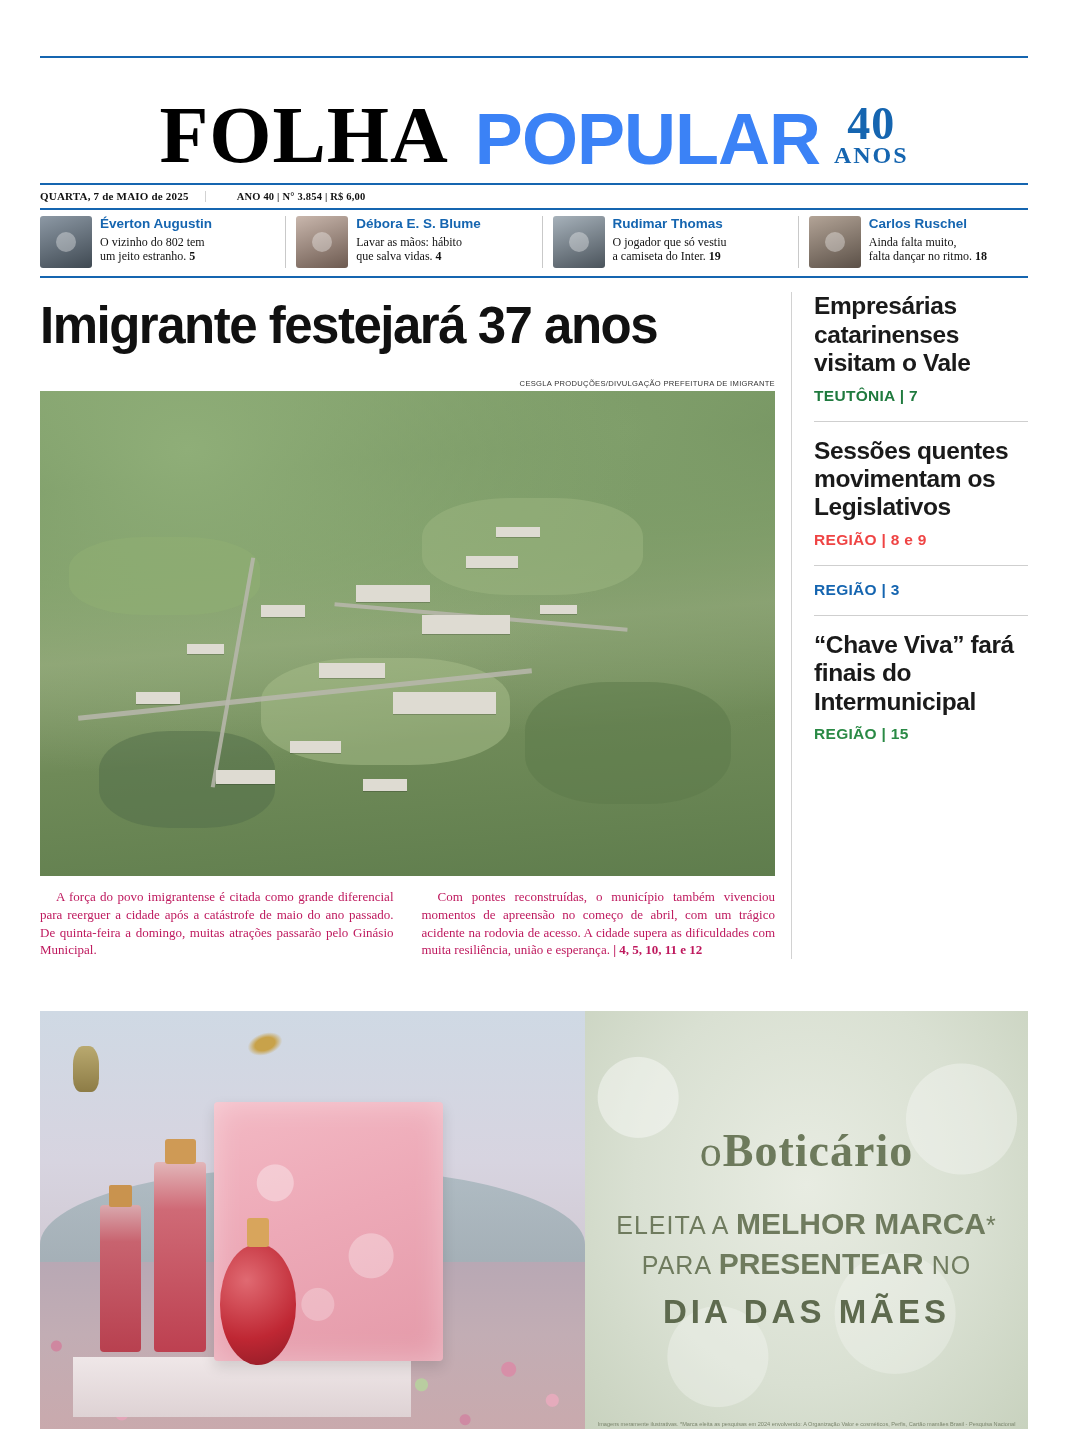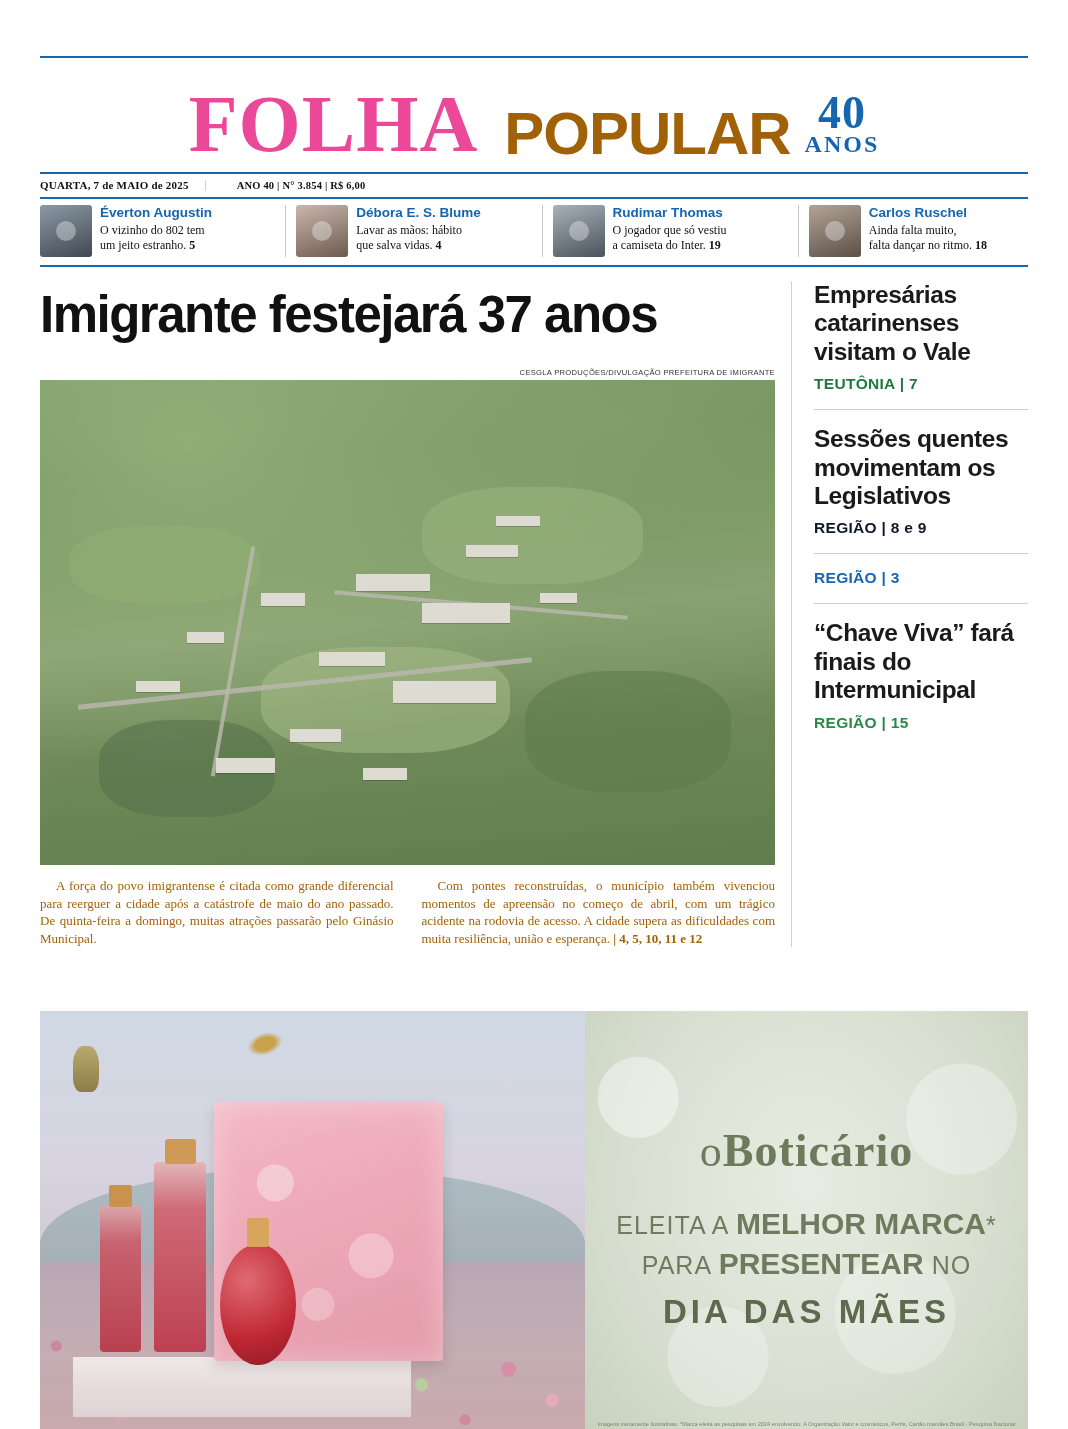--- a/index.html
+++ b/index.html
@@ -32,29 +32,29 @@
     align-items: flex-end;
     justify-content: center;
     padding-top: 18px;
     padding-bottom: 4px;
   }
   .mast-folha {
     font-family: "Liberation Serif", serif;
     font-weight: bold;
     font-size: 80px;
     letter-spacing: 1px;
-    color: #ec4899;
+    color: #000000;
     line-height: 0.95;
   }
   .mast-popular {
     font-family: "Liberation Sans", sans-serif;
     font-weight: bold;
-    font-size: 60px;
+    font-size: 72px;
     letter-spacing: -1px;
-    color: #a16207;
+    color: #3b82f6;
     line-height: 0.95;
     margin-left: 26px;
     margin-top: 29px;
   }
   .mast-anniv {
     margin-left: 14px;
     text-align: center;
     color: #1565b0;
     line-height: 1;
     padding-bottom: 6px;
@@ -208,21 +208,21 @@
     display: flex;
     gap: 28px;
     padding-top: 12px;
   }
   .cap {
     flex: 1;
     font-family: "Liberation Serif", serif;
     font-size: 13px;
     line-height: 1.35;
     text-align: justify;
-    color: #a16207;
+    color: #be185d;
   }
   .cap .indent { display: inline-block; width: 16px; }
   .cap b { font-weight: bold; }
   
   .rail-item { padding-bottom: 16px; }
   .rail-item + .rail-item { border-top: 1px solid #cfcfcf; padding-top: 15px; }
   .rail-title {
     font-family: "Liberation Sans", sans-serif;
     font-size: 24.5px;
     font-weight: bold;
@@ -233,21 +233,21 @@
   }
   .rail-title.r-right { text-align: right; }
   .rail-tag {
     font-family: "Liberation Sans", sans-serif;
     font-size: 15.5px;
     font-weight: bold;
     letter-spacing: 0.3px;
   }
   .rail-tag.r-right { text-align: left; }
   .tag-green { color: #1f7a3e; }
-  .tag-orange { color: #0f172a; }
+  .tag-orange { color: #ef4444; }
   .tag-blue { color: #1565b0; }
   .tag-green2 { color: #2a8a45; }
   
   .ad {
     position: absolute;
     left: 40px;
     top: 955px;
     width: 988px;
     height: 432px;
     display: flex;

